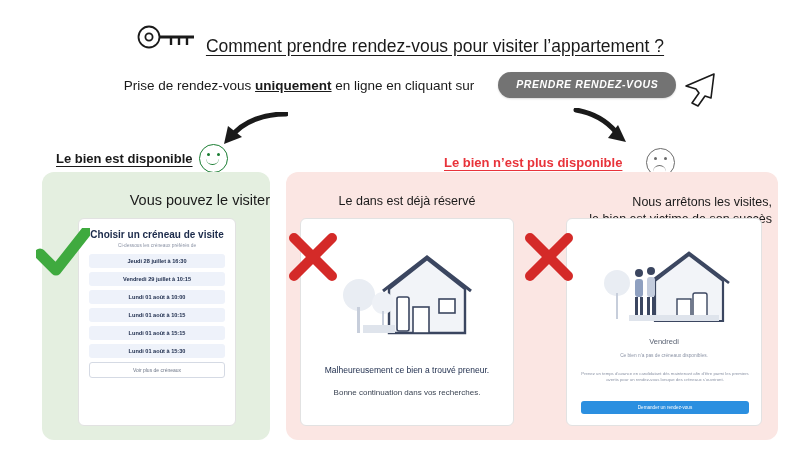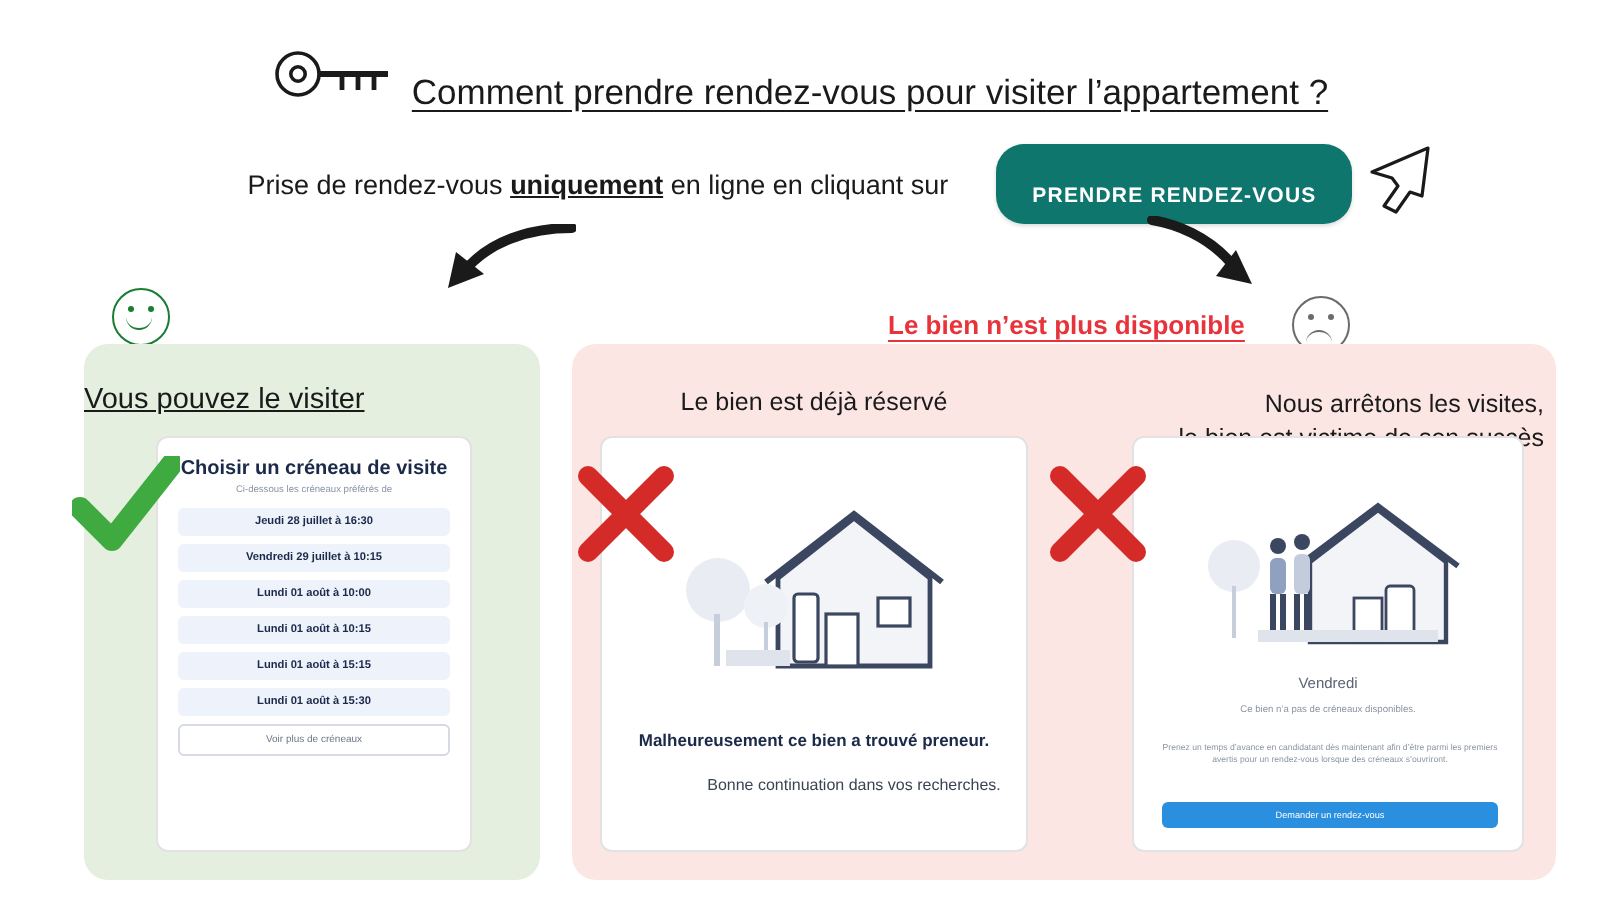--- a/index.html
+++ b/index.html
@@ -58,29 +58,30 @@
   }
   .intro-text {
     font-size: 13.5px;
     color: #1a1a1a;
     white-space: nowrap;
   }
   .intro-text u {
     font-weight: bold;
   }
   .cta-button {
-    background: #0f766e;
+    background: #737373;
     color: #ffffff;
     font-size: 10.5px;
     font-weight: bold;
     letter-spacing: .6px;
     border-radius: 14px;
-    padding: 20px 18px 8px;
+    padding: 6px 18px 8px;
     white-space: nowrap;
     box-shadow: 0 1px 2px rgba(0,0,0,.15);
+    font-style: italic;
   }
   .cursor-icon {
     position: absolute;
     left: 678px;
     top: 70px;
     width: 40px;
     height: 38px;
   }
 
   
@@ -178,24 +179,23 @@
     top: 172px;
     width: 492px;
     height: 268px;
     background: #fbe6e3;
   }
   .panel-heading {
     position: absolute;
     left: 0;
     top: 20px;
     width: 100%;
-    text-align: left;
+    text-align: right;
     font-size: 14.5px;
     color: #1a1a1a;
-    text-decoration: underline;
   }
   .col-head-left {
     position: absolute;
     left: 296px;
     top: 194px;
     width: 222px;
     text-align: center;
     font-size: 12.5px;
     color: #1a1a1a;
   }
@@ -267,32 +267,31 @@
     box-sizing: border-box;
     padding: 14px 12px 10px;
   }
   .mock-reserved .r-title {
     position: absolute;
     left: 0;
     bottom: 50px;
     width: 100%;
     text-align: center;
     font-size: 8.5px;
-    font-weight: bold;
+    font-weight: normal;
     color: #1b2a4a;
   }
   .mock-reserved .r-sub {
     position: absolute;
     left: 0;
     bottom: 28px;
     width: 100%;
     text-align: center;
     font-size: 8px;
     color: #3b4453;
-    padding-left: 20px;
   }
 
   
   .mock-bonjour {
     left: 566px;
     top: 218px;
     width: 196px;
     height: 208px;
     box-sizing: border-box;
     padding: 10px 14px;
@@ -393,20 +392,21 @@
   <svg class="arrow-left-icon" viewBox="0 0 66 34">
     <path d="M64 2 C44 2 22 8 9 25" fill="none" stroke="#1a1a1a" stroke-width="5" stroke-linecap="round"></path>
     <path d="M2 32 L6 14 L20 25 Z" fill="#1a1a1a"></path>
   </svg>
   <svg class="arrow-right-icon" viewBox="0 0 56 38">
     <path d="M4 2 C16 4 32 10 44 24" fill="none" stroke="#1a1a1a" stroke-width="5" stroke-linecap="round"></path>
     <path d="M54 34 L36 30 L46 17 Z" fill="#1a1a1a"></path>
   </svg>
 
   <div class="status-avail">
+    <div class="status-label ok">Le bien est disponible</div>
     <div class="smiley">
       <span class="eye l"></span>
         <span class="eye r"></span>
         <span class="mouth"></span>
     </div>
   </div>
 
   <div class="status-unavail">
     <div class="status-label ko">Le bien n’est plus disponible</div>
     <div class="smiley sad">
@@ -414,21 +414,21 @@
         <span class="eye r"></span>
         <span class="mouth"></span>
     </div>
   </div>
 
   <div class="panel panel-green">
     <div class="panel-heading">Vous pouvez le visiter</div>
   </div>
 
   <div class="panel panel-red"></div>
-  <div class="col-head-left">Le bien est déjà réservé</div>
+  <div class="col-head-left">Le dans est déjà réservé</div>
   <div class="col-head-right">
     <span>Nous arrêtons les visites,</span><br>
     <span>le bien est victime de son succès</span>
   </div>
 
   <div class="mock mock-slots">
     <div class="m-title">Choisir un créneau de visite</div>
     <div class="m-sub">Ci-dessous les créneaux préférés de</div>
     <div class="slot">Jeudi 28 juillet à 16:30</div>
     <div class="slot">Vendredi 29 juillet à 10:15</div>

